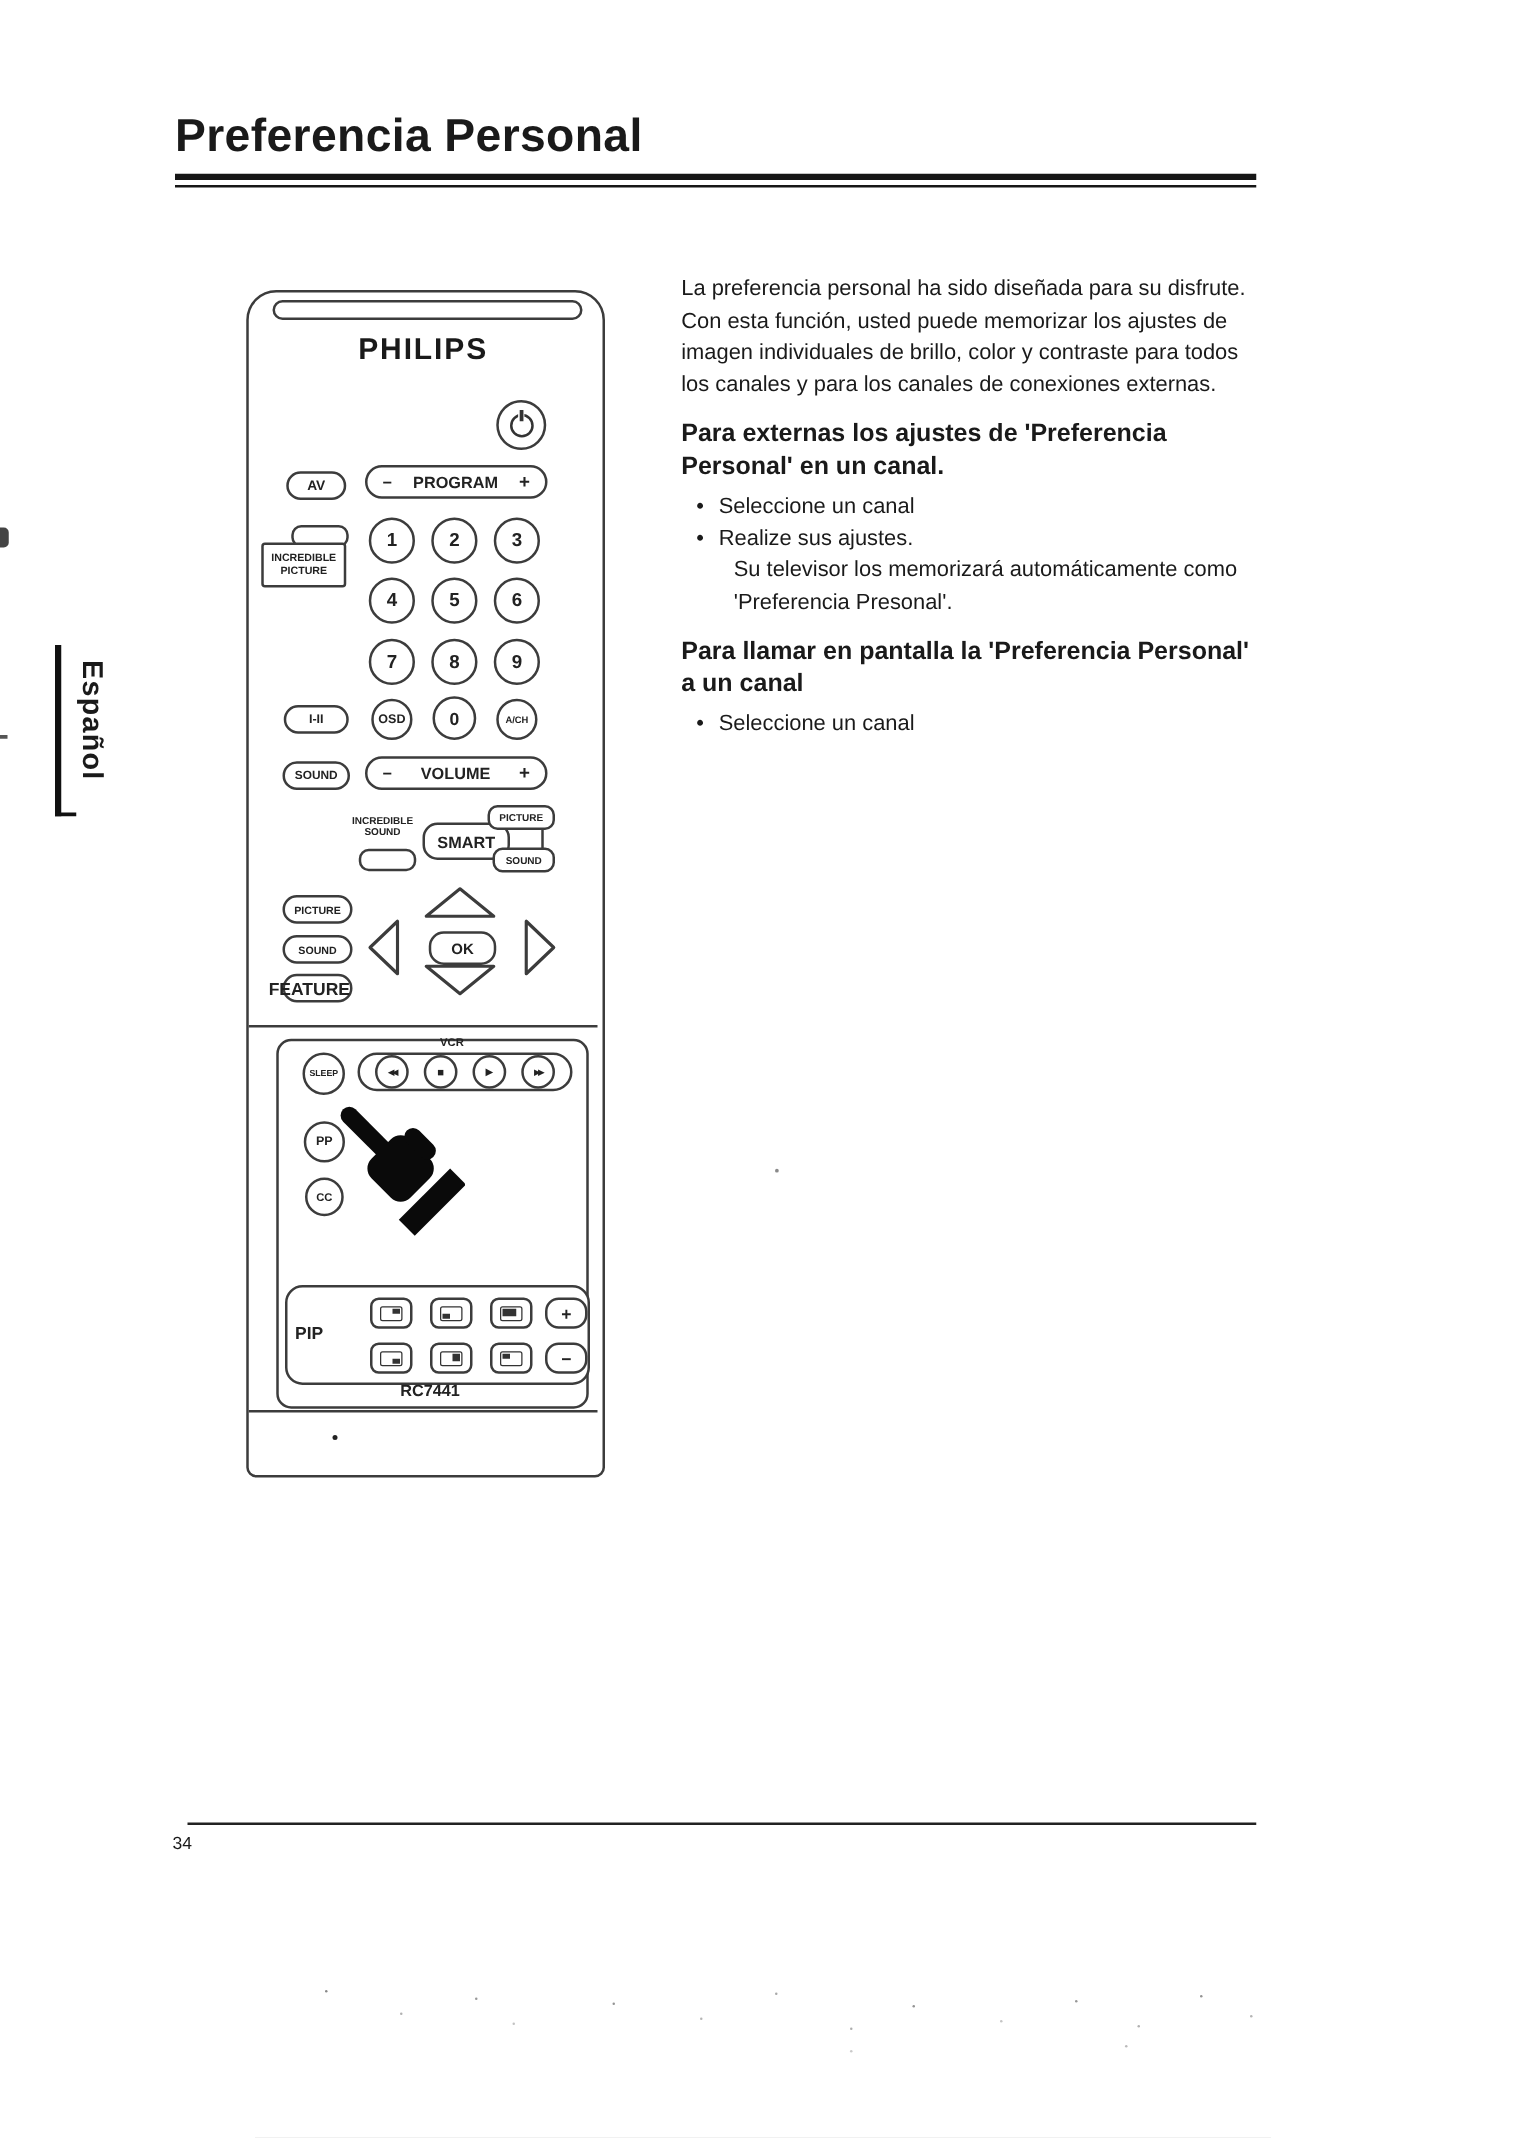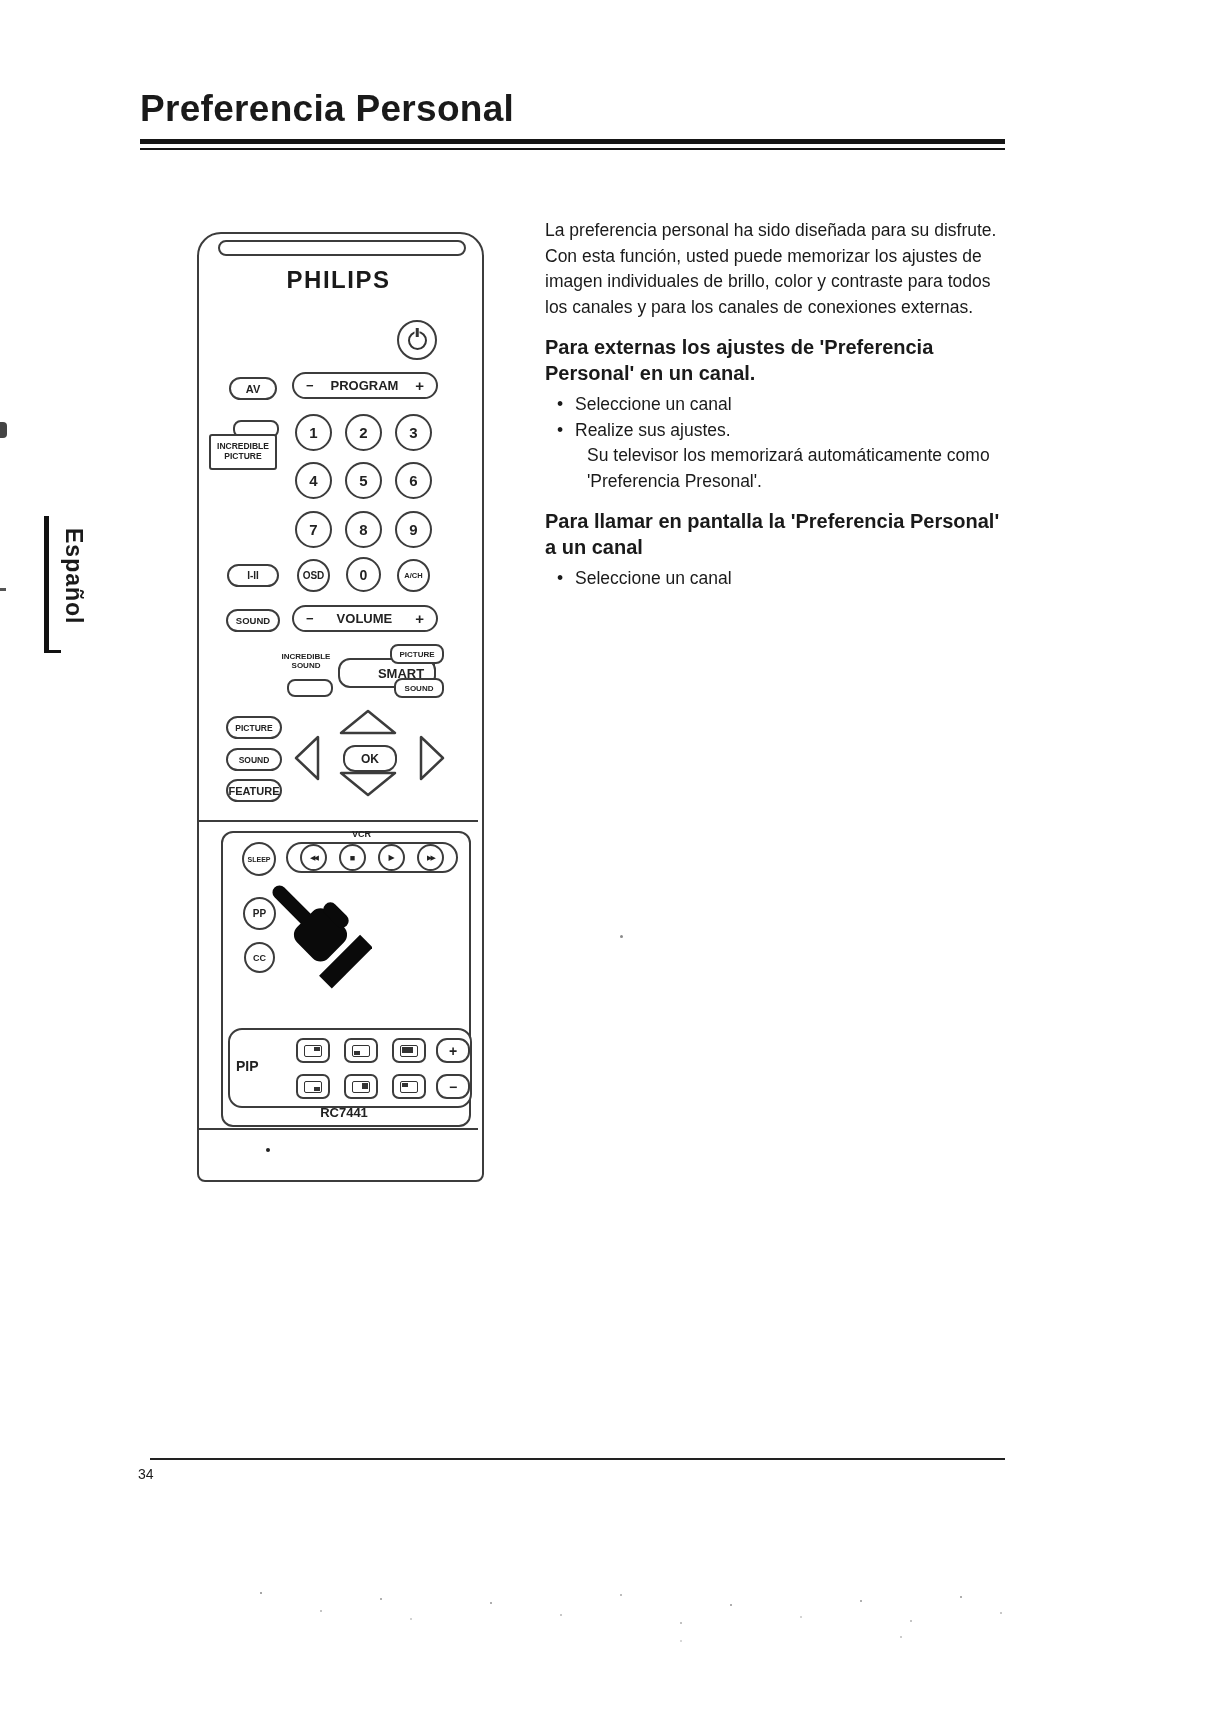--- a/index.html
+++ b/index.html
@@ -167,37 +167,37 @@
     <span>VOLUME</span>
     <span style="font-size:15px;">+</span>
   </div>
 
   <div class="plain-label" style="left:277px;top:652px;width:58px;font-size:8px;">
     <span>INCREDIBLE</span>
     <span>SOUND</span>
   </div>
   <div class="pill" style="left:287px;top:679px;width:42px;height:14px;border-radius:8px;"></div>
   <div class="connector"></div>
-  <div class="pill" style="left:338px;top:658px;width:66px;height:26px;font-size:13px;border-width:2.5px;padding-left:28px;">
+  <div class="pill" style="left:338px;top:658px;width:66px;height:26px;font-size:13px;border-width:2.5px;">
       <span>SMART</span>
     </div>
   <div class="pill" style="left:390px;top:644px;width:50px;height:16px;font-size:8px;border-radius:8px;">
       <span>PICTURE</span>
     </div>
   <div class="pill" style="left:394px;top:678px;width:46px;height:16px;font-size:8px;border-radius:8px;">
       <span>SOUND</span>
     </div>
 
   <div class="pill" style="left:226px;top:716px;width:52px;height:19px;font-size:8.5px;">
       <span>PICTURE</span>
     </div>
   <div class="pill" style="left:226px;top:748px;width:52px;height:19px;font-size:8.5px;">
       <span>SOUND</span>
     </div>
-  <div class="pill" style="left:226px;top:779px;width:52px;height:19px;font-size:11px;">
+  <div class="pill" style="left:226px;top:779px;width:52px;height:19px;font-size:14px;justify-content:flex-end;">
       <span>FEATURE</span>
     </div>
 
   <svg class="abs" style="left:338px;top:708px;" width="60" height="28">
     <polygon points="30,3 57,25 3,25" fill="#fff" stroke="#3c3c3c" stroke-width="2.5" stroke-linejoin="round"></polygon>
   </svg>
   <svg class="abs" style="left:293px;top:734px;" width="28" height="48">
     <polygon points="25,3 25,45 3,24" fill="#fff" stroke="#3c3c3c" stroke-width="2.5" stroke-linejoin="round"></polygon>
   </svg>
   <svg class="abs" style="left:418px;top:734px;" width="28" height="48">

